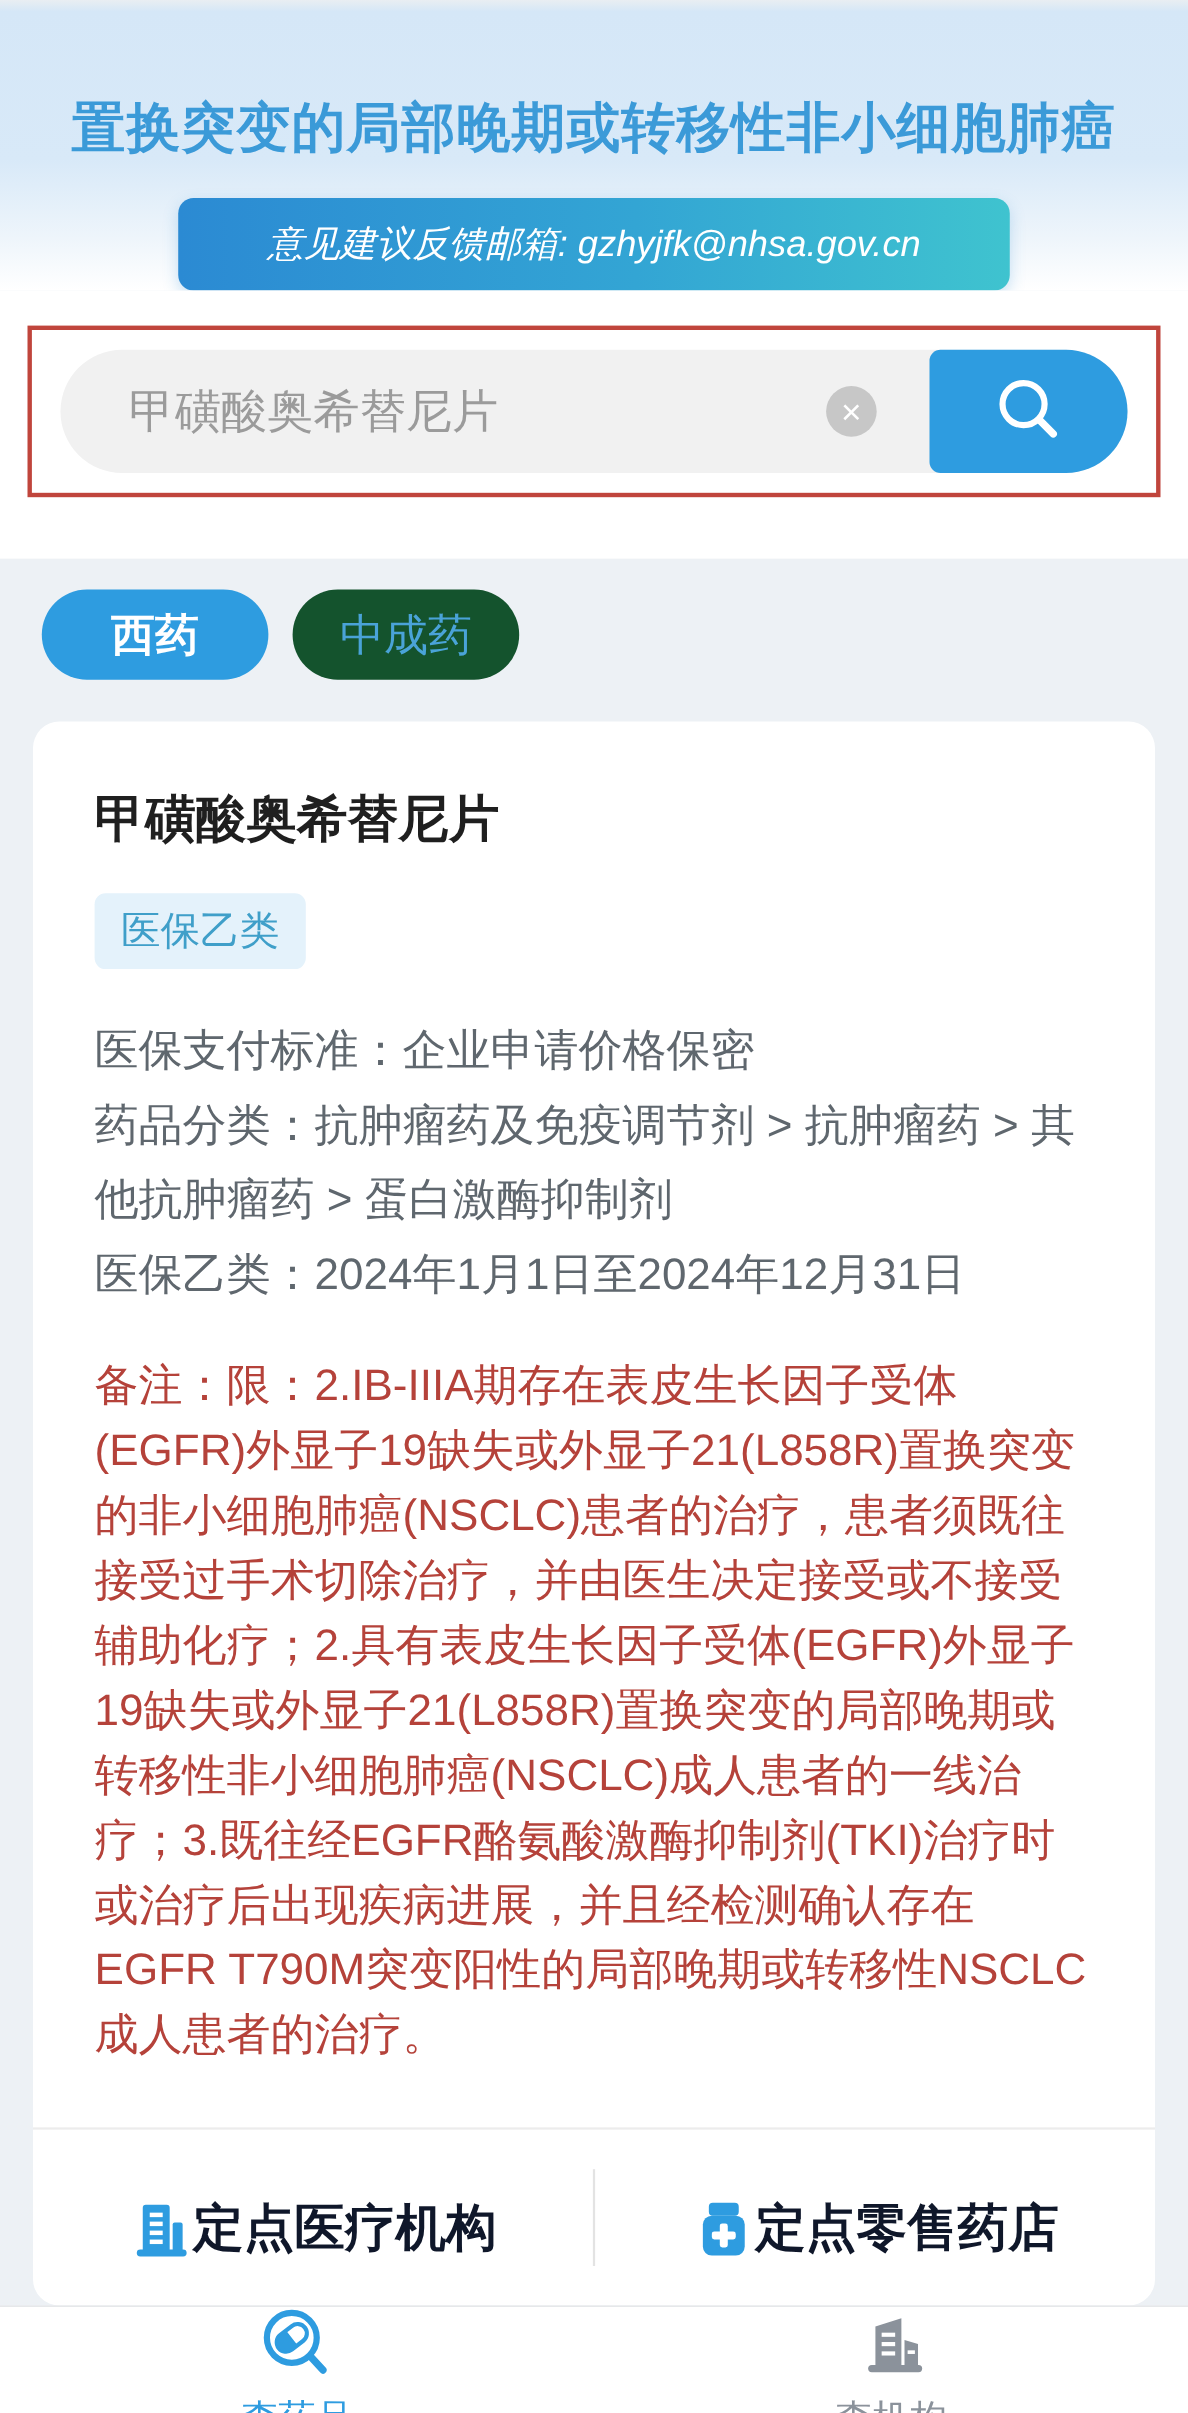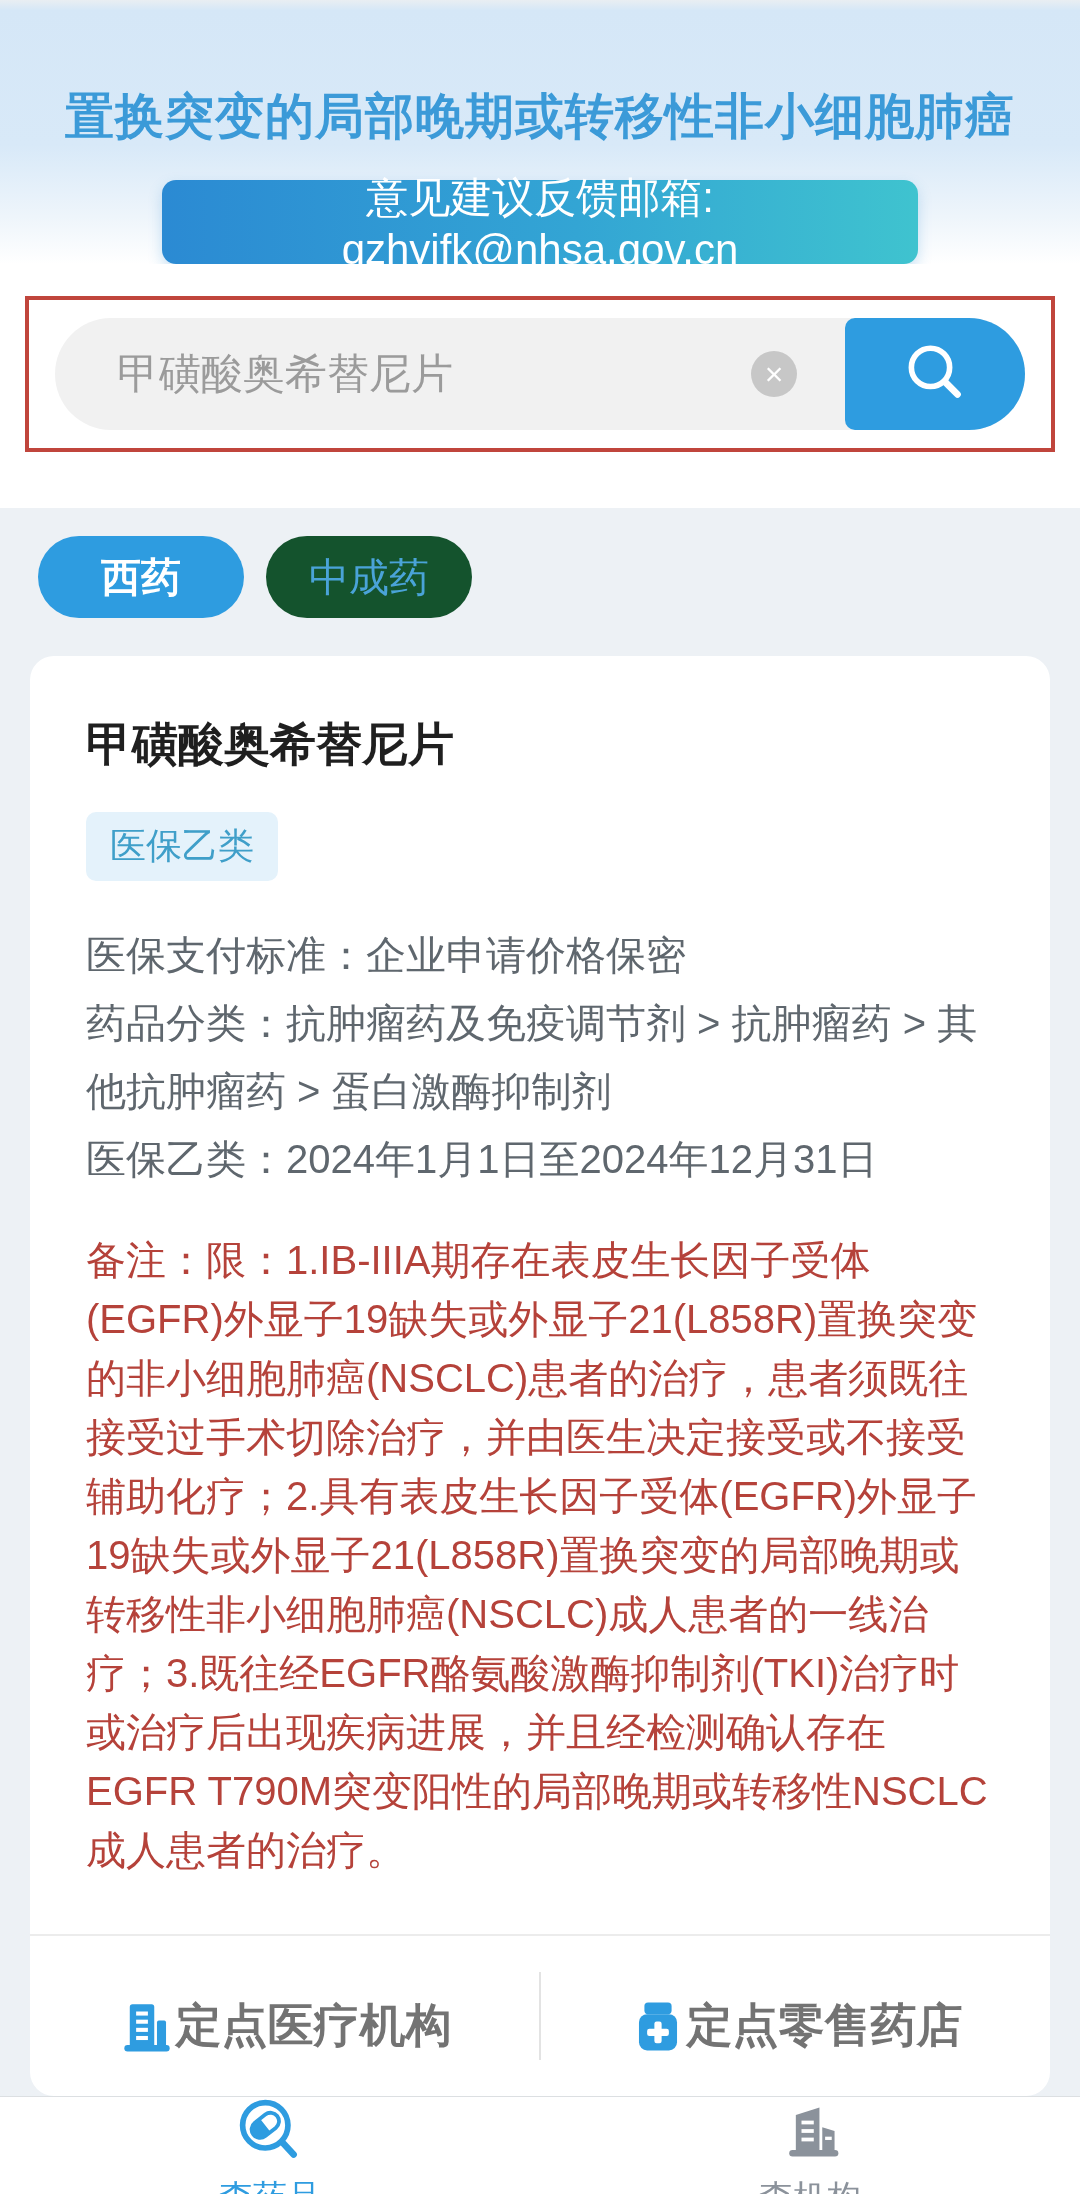--- a/index.html
+++ b/index.html
@@ -27,25 +27,26 @@
     letter-spacing: 1px;
     white-space: nowrap;
   }
   .email-banner {
     margin: 30px auto 0;
     width: 756px;
     height: 84px;
     border-radius: 14px;
     background: linear-gradient(90deg, #2b8ad3 0%, #33a5d4 55%, #3fc3cf 100%);
     color: #ffffff;
-    font-size: 42px;
+    font-size: 33px;
     display: flex;
     align-items: center;
     justify-content: center;
     box-shadow: 0 6px 14px rgba(45,140,210,0.25);
+    font-style: italic;
   }
 
   
   .search-section { background: #ffffff; padding: 32px 25px 56px; }
   .highlight-box {
     border: 4px solid #c0453c;
     padding: 18px 26px;
   }
   .search-bar { position: relative; height: 112px; }
   .search-input {
@@ -134,21 +135,21 @@
 
   .card-divider { height: 2px; background: #ececec; }
   .card-actions { display: flex; align-items: center; height: 160px; }
   .action {
     flex: 1;
     display: flex;
     align-items: center;
     justify-content: center;
     font-size: 46px;
     font-weight: bold;
-    color: #737373;
+    color: #0f172a;
     cursor: pointer;
     background: none;
     border: none;
     font-family: inherit;
     margin-top: 20px;
   }
   .v-divider { width: 2px; height: 88px; background: #e3e3e3; }
   .action .icon { display: flex; }
 
   
@@ -205,21 +206,21 @@
     <div class="card-body">
       <h2 class="drug-name">甲磺酸奥希替尼片</h2>
       <span class="badge">医保乙类</span>
 
       <div class="info-block">
         <p class="info"><span>医保支付标准：</span><span>企业申请价格保密</span></p>
         <p class="info"><span>药品分类：</span><span>抗肿瘤药及免疫调节剂 &gt; 抗肿瘤药 &gt; 其他抗肿瘤药 &gt; 蛋白激酶抑制剂</span></p>
         <p class="info"><span>医保乙类：</span><span>2024年1月1日至2024年12月31日</span></p>
       </div>
 
-      <p class="remark">备注：限：1.IB-IIIA期存在表皮生长因子受体(EGFR)外显子19缺失或外显子21(L858R)置换突变的非小细胞肺癌(NSCLC)患者的治疗，患者须既往接受过手术切除治疗，并由医生决定接受或不接受辅助化疗；2.具有表皮生长因子受体(EGFR)外显子19缺失或外显子21(L858R)置换突变的局部晚期或转移性非小细胞肺癌(NSCLC)成人患者的一线治疗；3.既往经EGFR酪氨酸激酶抑制剂(TKI)治疗时或治疗后出现疾病进展，并且经检测确认存在EGFR T790M突变阳性的局部晚期或转移性NSCLC成人患者的治疗。</p>
+      <p class="remark">备注：限：2.IB-IIIA期存在表皮生长因子受体(EGFR)外显子19缺失或外显子21(L858R)置换突变的非小细胞肺癌(NSCLC)患者的治疗，患者须既往接受过手术切除治疗，并由医生决定接受或不接受辅助化疗；2.具有表皮生长因子受体(EGFR)外显子19缺失或外显子21(L858R)置换突变的局部晚期或转移性非小细胞肺癌(NSCLC)成人患者的一线治疗；3.既往经EGFR酪氨酸激酶抑制剂(TKI)治疗时或治疗后出现疾病进展，并且经检测确认存在EGFR T790M突变阳性的局部晚期或转移性NSCLC成人患者的治疗。</p>
     </div>
 
     <div class="card-divider"></div>
 
     <div class="card-actions">
       <button class="action">
         <span class="icon">
           <svg viewBox="0 0 64 64" width="58" height="58">
             <rect x="13" y="8" width="27" height="48" rx="3" fill="#2e9ce0"></rect>
             <rect x="43" y="26" width="10" height="30" rx="2" fill="#2e9ce0"></rect>

